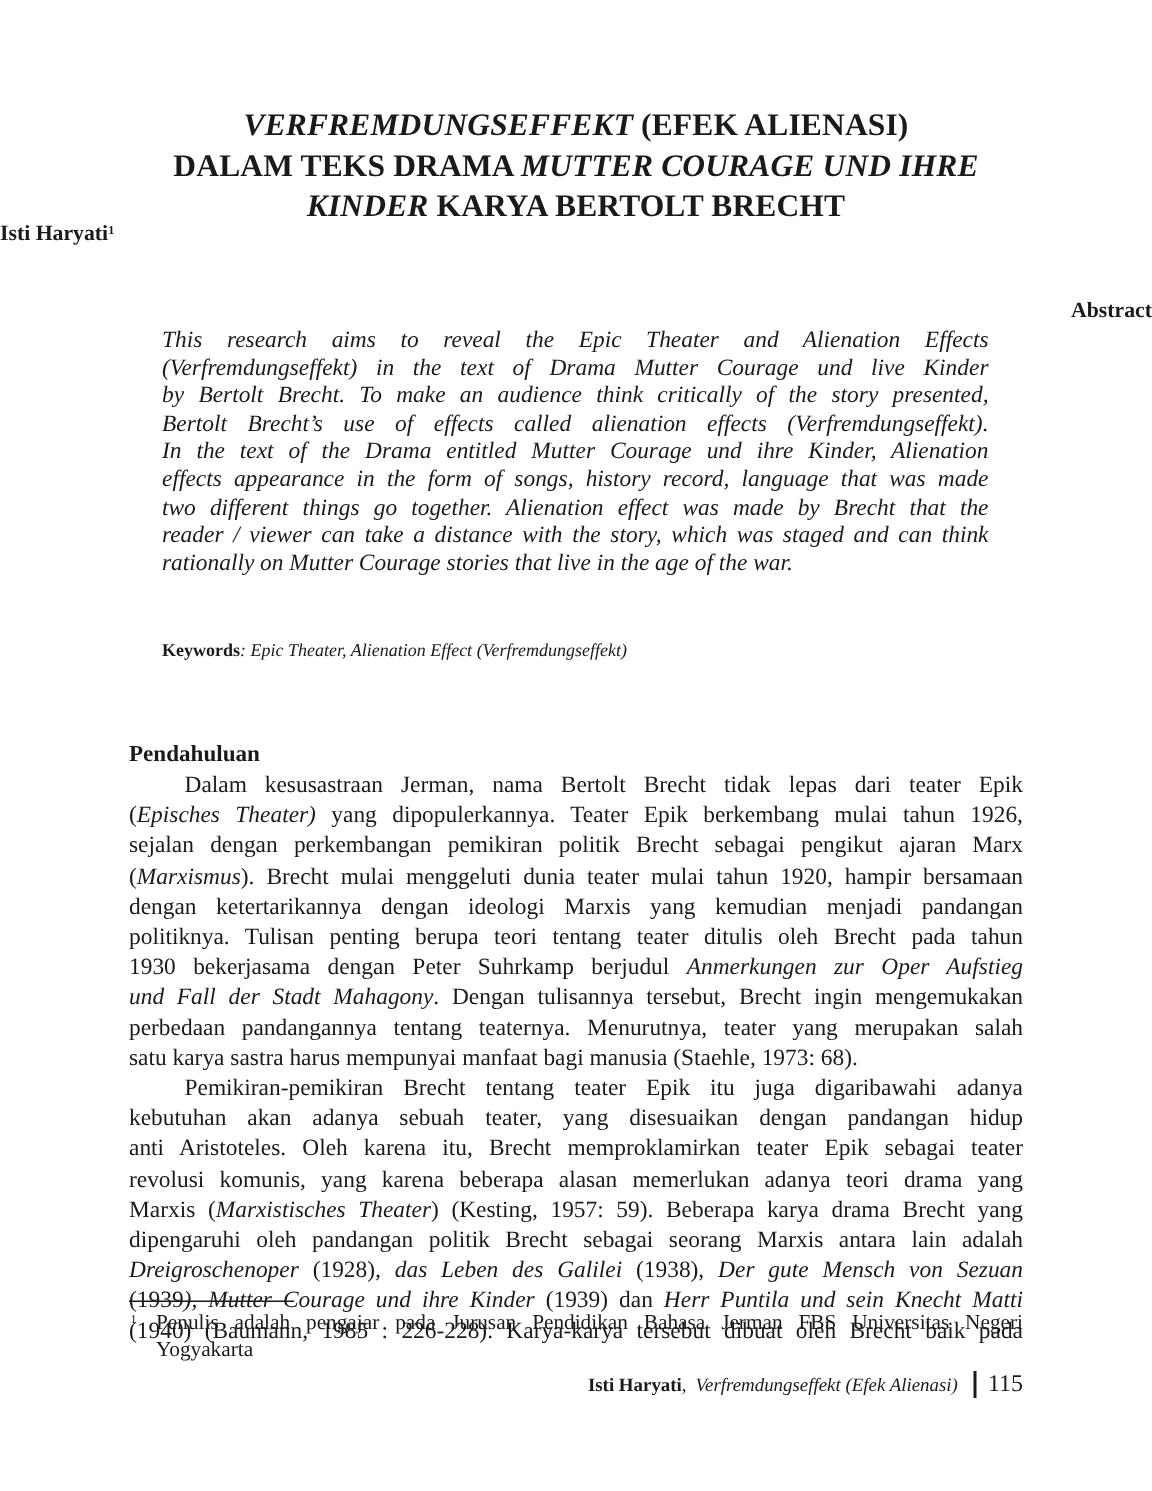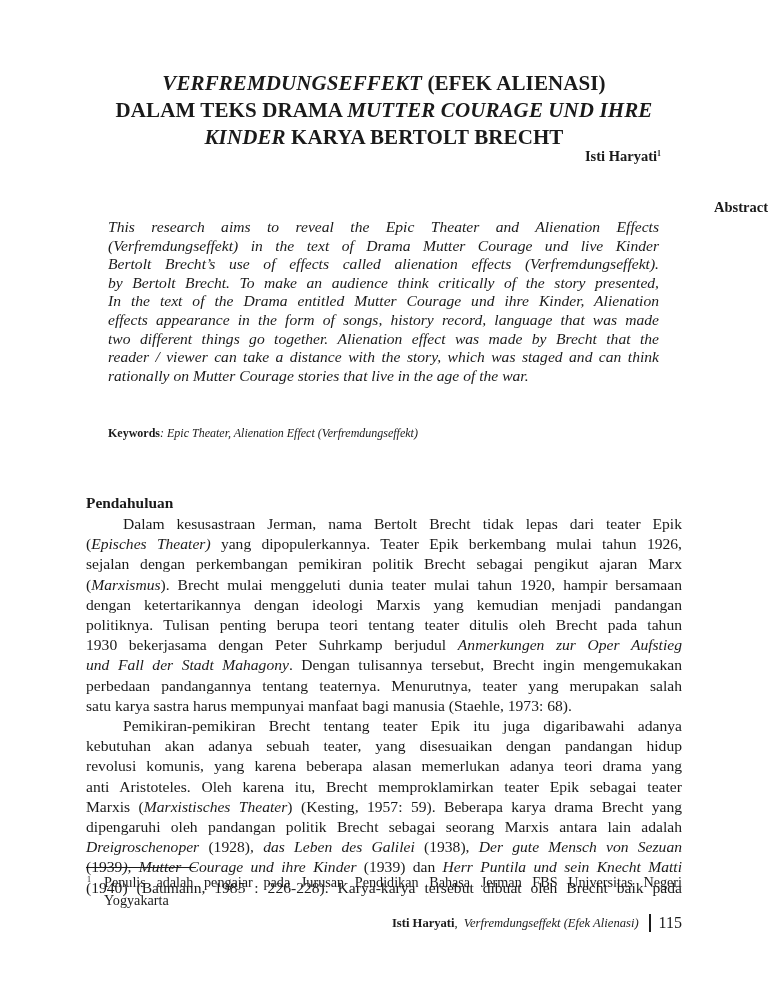--- a/index.html
+++ b/index.html
@@ -9,21 +9,21 @@
     color: #1a1a1a;
   }
   .title {
     position: absolute; left: 60px; width: 648px; top: 70px;
     text-align: center; font-weight: bold; font-size: 21px; line-height: 27px;
     letter-spacing: 0.1px;
   }
   .title i { font-style: italic; }
   .author {
     position: absolute; left: 0; width: 661px; top: 148px;
-    text-align: right; font-weight: bold; font-size: 14.5px;
+    text-align: left; font-weight: bold; font-size: 14.5px;
   }
   .author sup { font-size: 8px; vertical-align: top; position: relative; top: 1px; }
   .abs-head {
     position: absolute; left: 0; width: 768px; top: 199px;
     text-align: right; font-weight: bold; font-size: 14.5px;
   }
   .abstract {
     position: absolute; left: 108px; width: 551px; top: 218px;
     font-style: italic; font-size: 15.6px; line-height: 18.6px;
     text-align: justify;
@@ -80,22 +80,22 @@
 
 <div class="author">
   <span>Isti Haryati</span><sup>1</sup>
 </div>
 
 <div class="abs-head">Abstract</div>
 
 <div class="abstract" id="abstract-body">
     <span class="ln">This research aims to reveal the Epic Theater and Alienation Effects</span>
     <span class="ln">(Verfremdungseffekt) in the text of Drama Mutter Courage und live Kinder</span>
+    <span class="ln">by Bertolt Brecht. To make an audience think critically of the story presented,</span>
     <span class="ln">Bertolt Brecht’s use of effects called alienation effects (Verfremdungseffekt).</span>
-    <span class="ln">by Bertolt Brecht. To make an audience think critically of the story presented,</span>
     <span class="ln">In the text of the Drama entitled Mutter Courage und ihre Kinder, Alienation</span>
     <span class="ln">effects appearance in the form of songs, history record, language that was made</span>
     <span class="ln">two different things go together. Alienation effect was made by Brecht that the</span>
     <span class="ln">reader / viewer can take a distance with the story, which was staged and can think</span>
     <span class="ln last">rationally on Mutter Courage stories that live in the age of the war.</span>
   </div>
 
 <div class="keywords">
   <b>Keywords</b><i>:</i><i> Epic Theater, Alienation Effect (Verfremdungseffekt)</i>
 </div>
@@ -108,22 +108,22 @@
     <span class="ln"><span>sejalan dengan perkembangan pemikiran politik Brecht sebagai pengikut ajaran Marx</span></span>
     <span class="ln"><span>(</span><i>Marxismus</i><span>). Brecht mulai menggeluti dunia teater mulai tahun 1920, hampir bersamaan</span></span>
     <span class="ln"><span>dengan ketertarikannya dengan ideologi Marxis yang kemudian menjadi pandangan</span></span>
     <span class="ln"><span>politiknya. Tulisan penting berupa teori tentang teater ditulis oleh Brecht pada tahun</span></span>
     <span class="ln"><span>1930 bekerjasama dengan Peter Suhrkamp berjudul </span><i>Anmerkungen zur Oper Aufstieg</i></span>
     <span class="ln"><i>und Fall der Stadt Mahagony</i><span>. Dengan tulisannya tersebut, Brecht ingin mengemukakan</span></span>
     <span class="ln"><span>perbedaan pandangannya tentang teaternya. Menurutnya, teater yang merupakan salah</span></span>
     <span class="ln last"><span>satu karya sastra harus mempunyai manfaat bagi manusia (Staehle, 1973: 68).</span></span>
     <span class="ln indent"><span>Pemikiran-pemikiran Brecht tentang teater Epik itu juga digaribawahi adanya</span></span>
     <span class="ln"><span>kebutuhan akan adanya sebuah teater, yang disesuaikan dengan pandangan hidup</span></span>
+    <span class="ln"><span>anti Aristoteles. Oleh karena itu, Brecht memproklamirkan teater Epik sebagai teater</span></span>
     <span class="ln"><span>revolusi komunis, yang karena beberapa alasan memerlukan adanya teori drama yang</span></span>
-    <span class="ln"><span>anti Aristoteles. Oleh karena itu, Brecht memproklamirkan teater Epik sebagai teater</span></span>
     <span class="ln"><span>Marxis (</span><i>Marxistisches Theater</i><span>) (Kesting, 1957: 59). Beberapa karya drama Brecht yang</span></span>
     <span class="ln"><span>dipengaruhi oleh pandangan politik Brecht sebagai seorang Marxis antara lain adalah</span></span>
     <span class="ln"><i>Dreigroschenoper</i><span>  (1928)</span><i>, das Leben des Galilei</i><span> (1938), </span><i>Der gute Mensch von Sezuan</i></span>
     <span class="ln"><span>(1939</span><i>), Mutter Courage und ihre Kinder</i><span> (1939) dan </span><i>Herr Puntila und sein Knecht Matti</i></span>
     <span class="ln"><span>(1940)  (Baumann, 1985 : 226-228). Karya-karya tersebut dibuat oleh Brecht baik pada</span></span>
   </div>
 
 <div class="fn-rule"></div>
 
 <div class="footnote">

